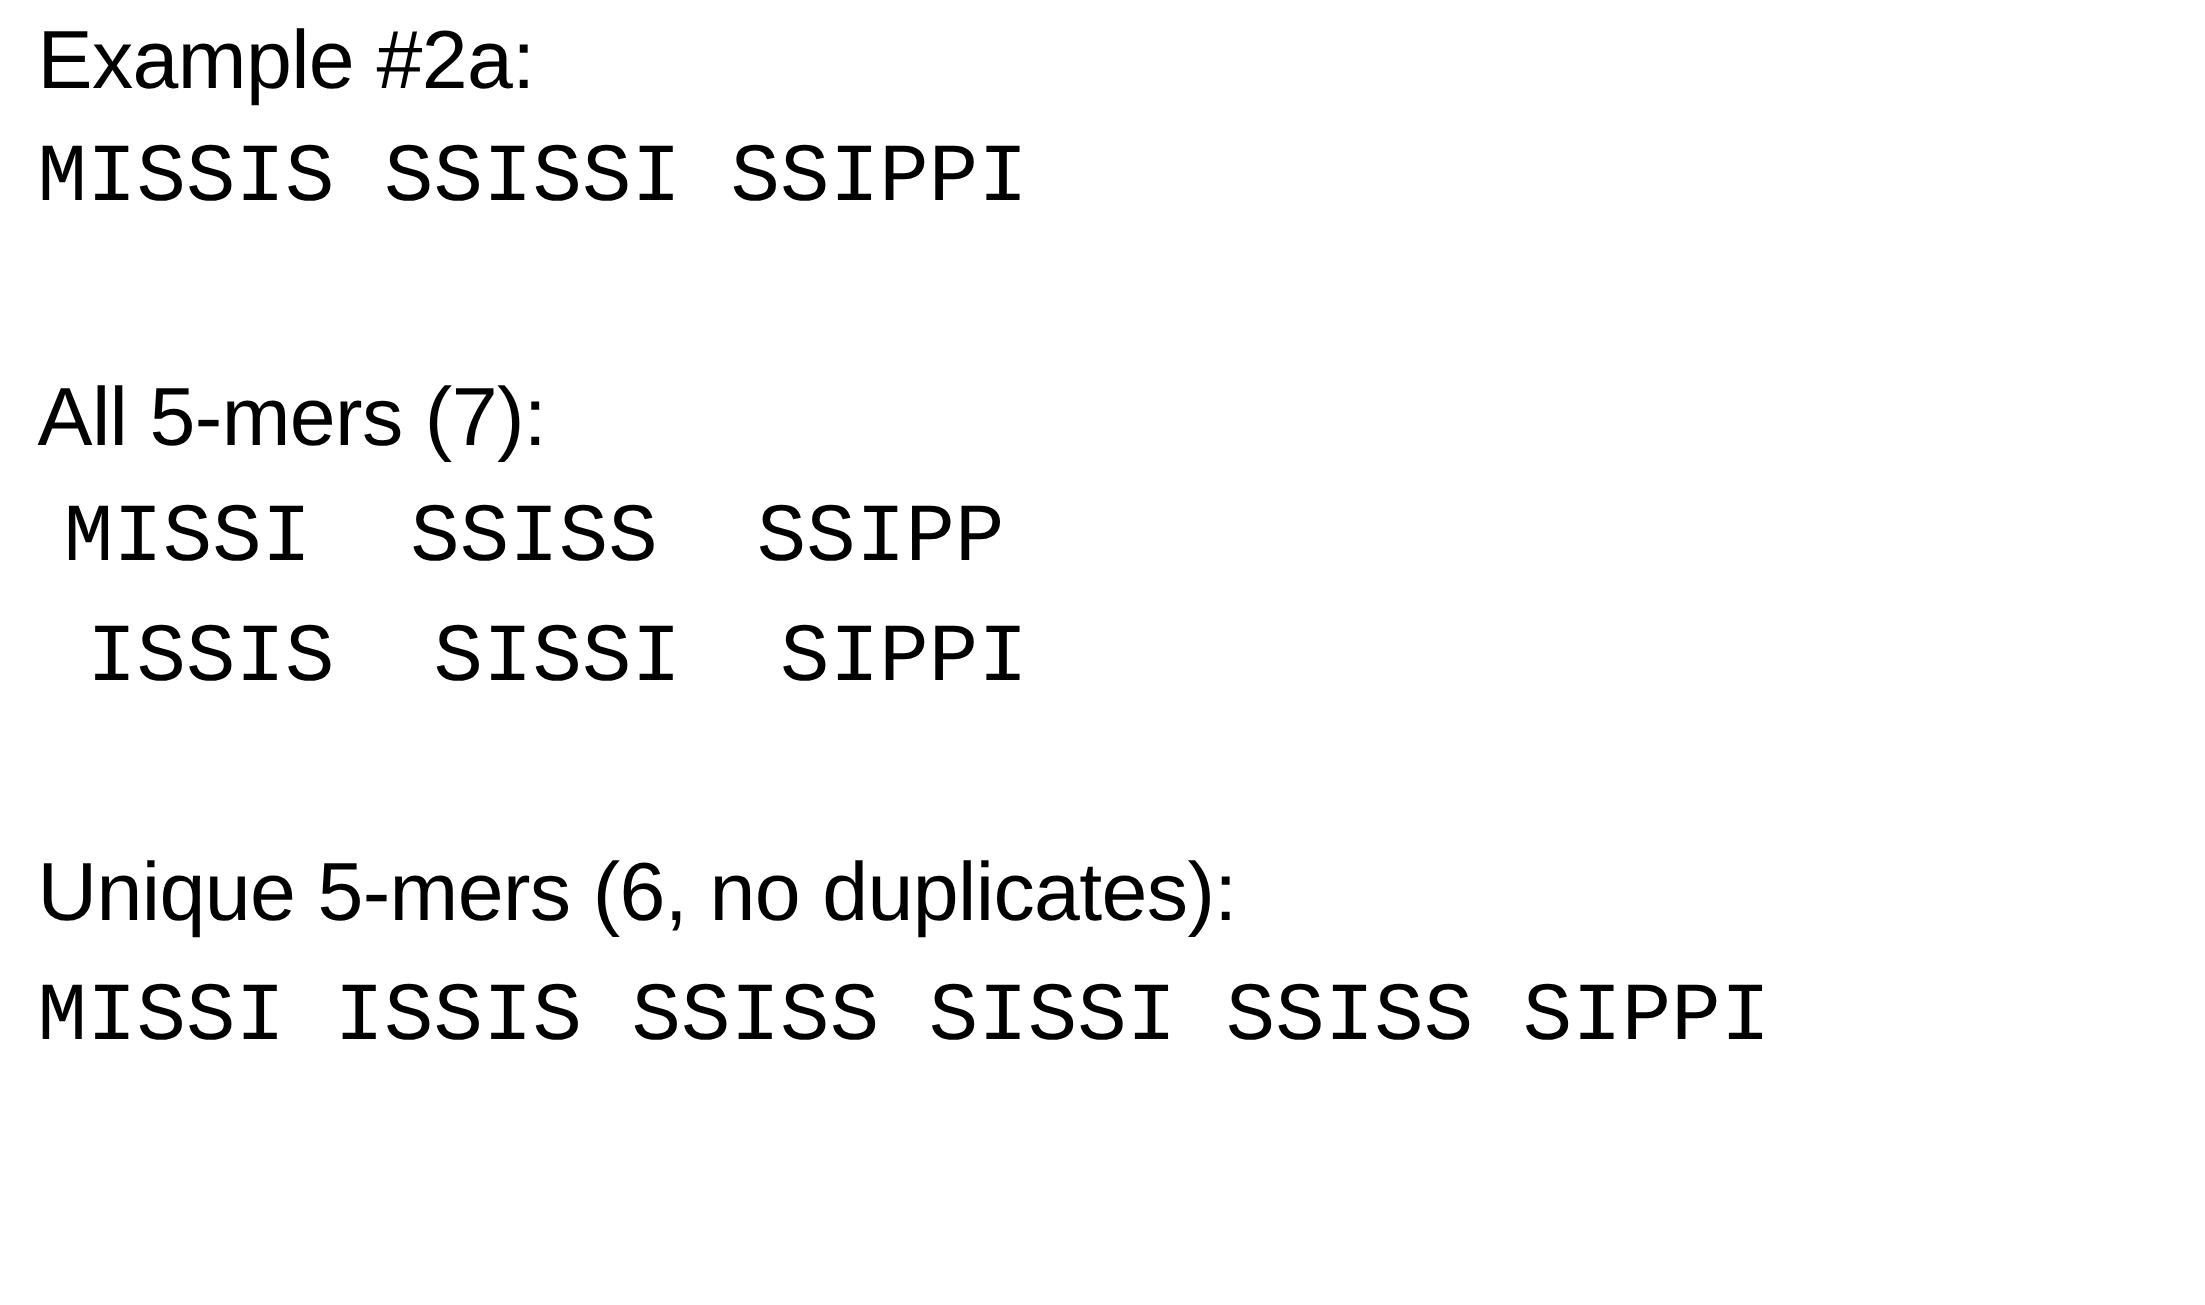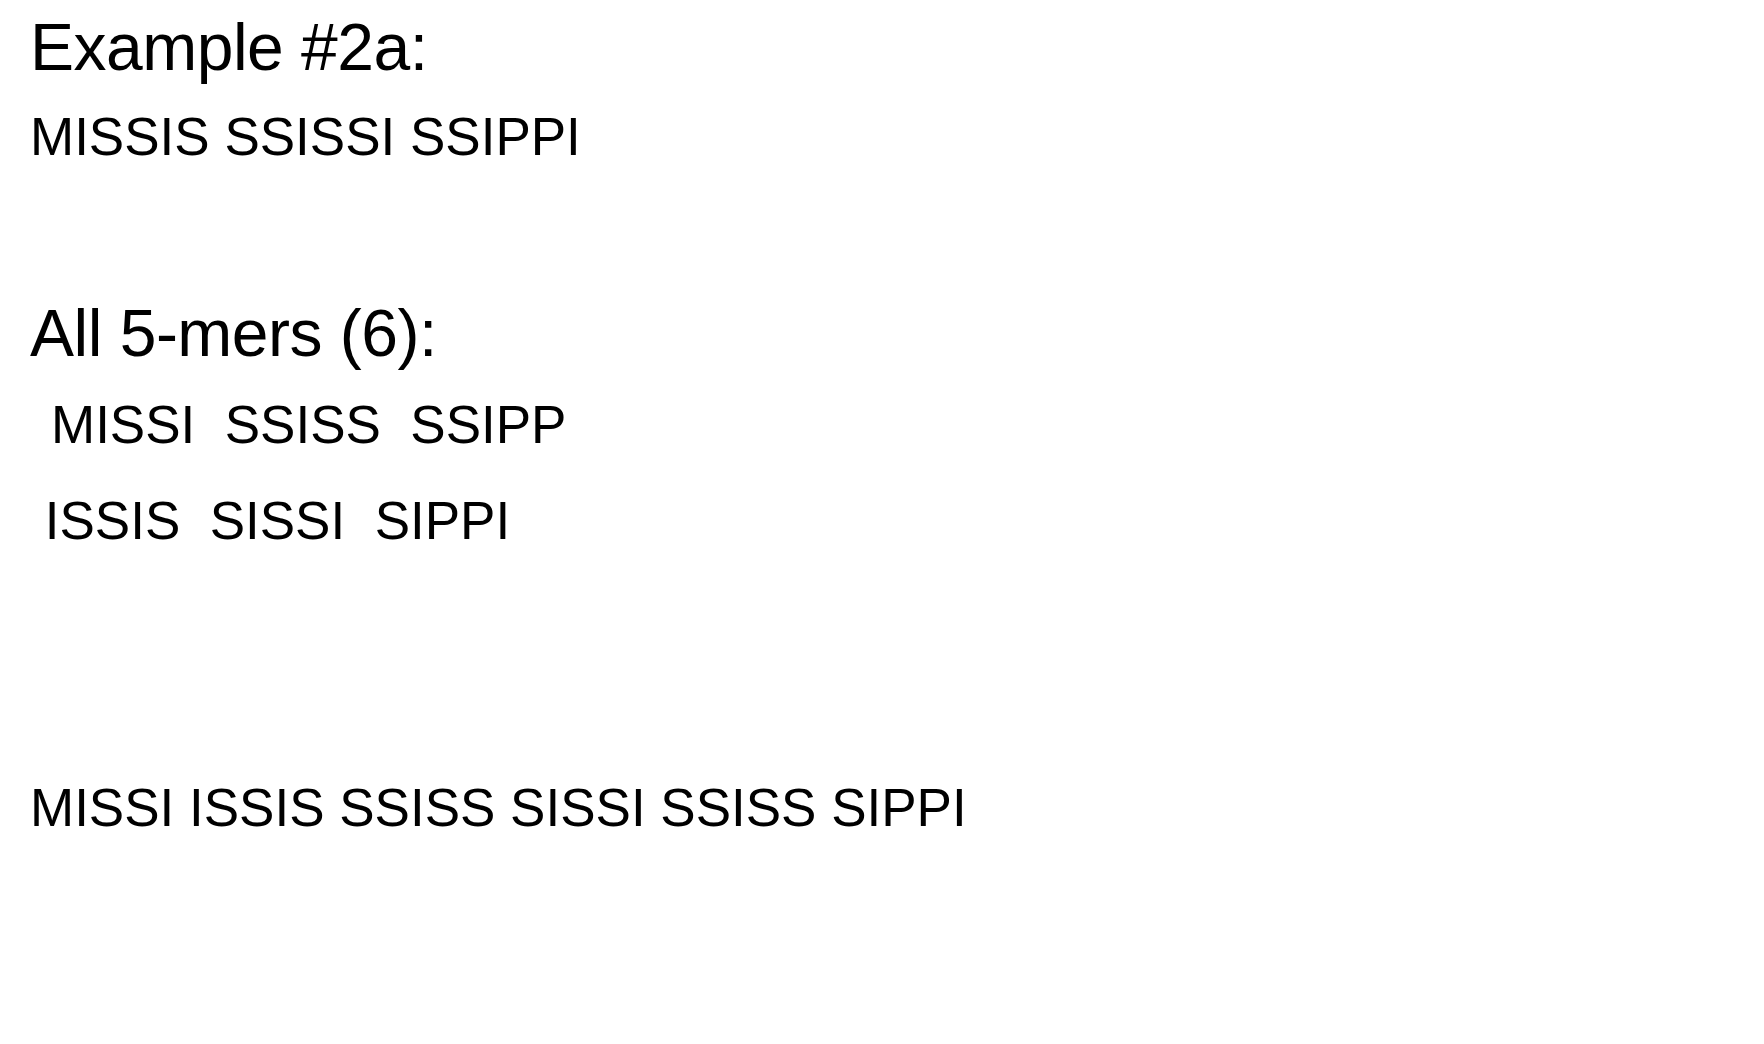--- a/index.html
+++ b/index.html
@@ -29,22 +29,22 @@
   .heading {
     font-family: "Liberation Sans", sans-serif;
     font-size: 66px;
     font-weight: 400;
     line-height: 1.0;
     letter-spacing: -0.5px;
   }
 
   
   .mono {
-    font-family: Liberation Sans, sans-serif;
-    font-size: 53px;
+    font-family: Liberation Mono, monospace;
+    font-size: 66px;
     font-weight: 400;
     line-height: 1.0;
     letter-spacing: 0px;
   }
 
   
   #title-line          { top:   14px; }
   #sequence-line       { top:  110px; }
   #all-heading-line    { top:  300px; }
   #all-row-1-line      { top:  398px; margin-left: 21px; }
@@ -54,22 +54,23 @@
 </style>
 </head>
 <body>
 
 <div id="slide">
 
   <div class="line heading" id="title-line">Example #2a:</div>
 
   <div class="line mono" id="sequence-line">MISSIS SSISSI SSIPPI</div>
 
-  <div class="line heading" id="all-heading-line">All 5-mers (6):</div>
+  <div class="line heading" id="all-heading-line">All 5-mers (7):</div>
 
   <div class="line mono" id="all-row-1-line">MISSI  SSISS  SSIPP</div>
 
   <div class="line mono" id="all-row-2-line"> ISSIS  SISSI  SIPPI</div>
 
+  <div class="line heading" id="unique-heading-line">Unique 5-mers (6, no duplicates):</div>
 
   <div class="line mono" id="unique-row-line">MISSI ISSIS SSISS SISSI SSISS SIPPI</div>
 
 </div>
 
 </body></html>

